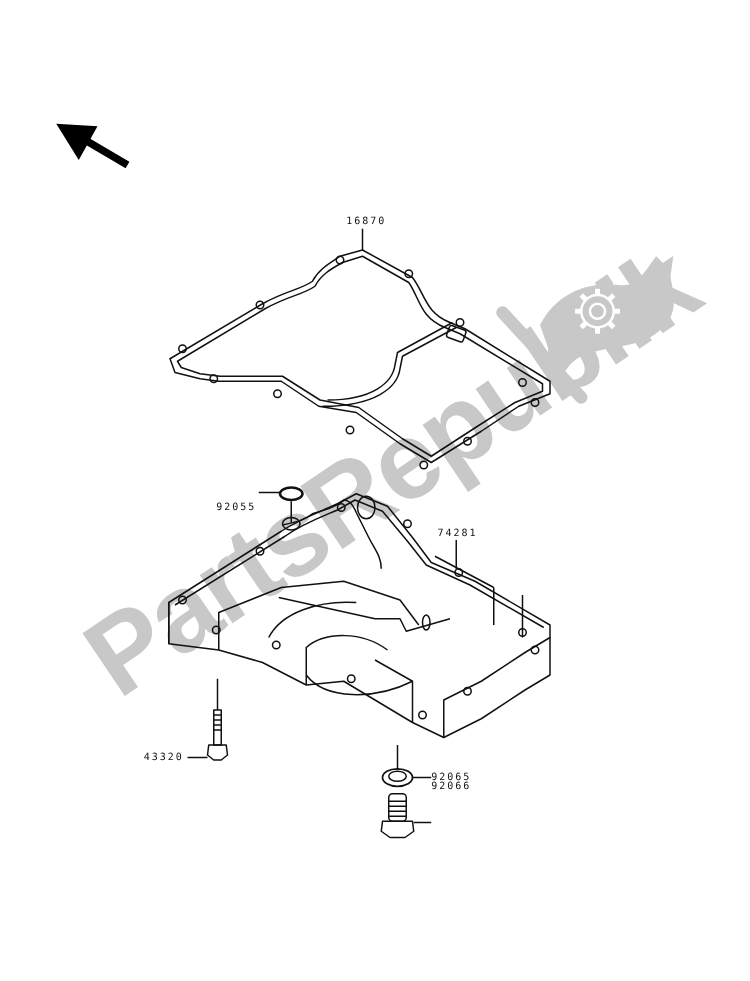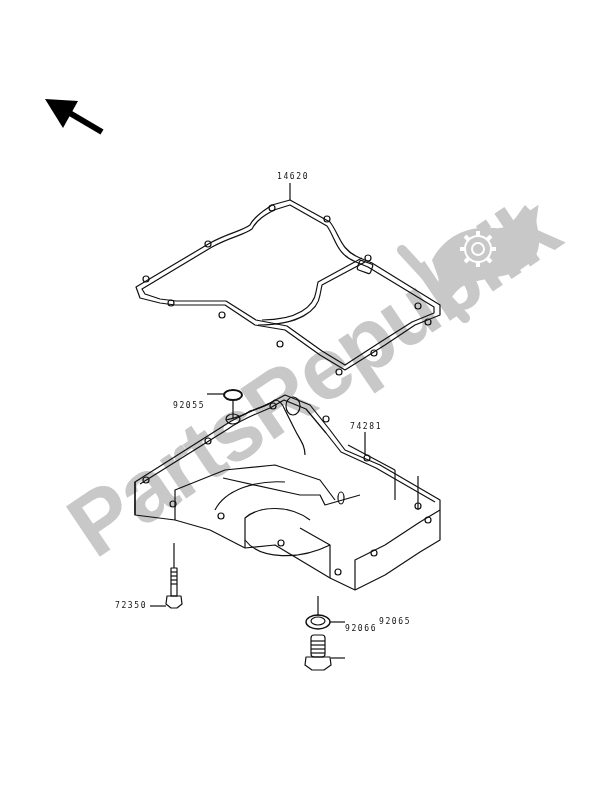--- a/index.html
+++ b/index.html
@@ -134,19 +134,19 @@
         <line x1="311" y1="641" x2="325" y2="641"></line>
           <line x1="311" y1="645" x2="325" y2="645"></line>
         <line x1="311" y1="649" x2="325" y2="649"></line>
           <line x1="311" y1="653" x2="325" y2="653"></line>
         <path d="M306,657 L330,657 L331,665 L324,670 L312,670 L305,665 Z"></path>
         <line x1="331" y1="658" x2="345" y2="658"></line>
       </g>
     </g>
   </svg>
 
-  <div class="label" style="left:277px;top:172px;">14620</div>
+  <div class="label" style="left:277px;top:172px;">16870</div>
   <div class="label" style="left:173px;top:401px;">92055</div>
   <div class="label" style="left:350px;top:422px;">74281</div>
-  <div class="label" style="left:115px;top:601px;">72350</div>
-  <div class="label" style="left:345px;top:617px;margin-left:34px;">92065</div>
+  <div class="label" style="left:115px;top:601px;">43320</div>
+  <div class="label" style="left:345px;top:617px;">92065</div>
   <div class="label" style="left:345px;top:624px;">92066</div>
 </div>
 
 </body></html>

